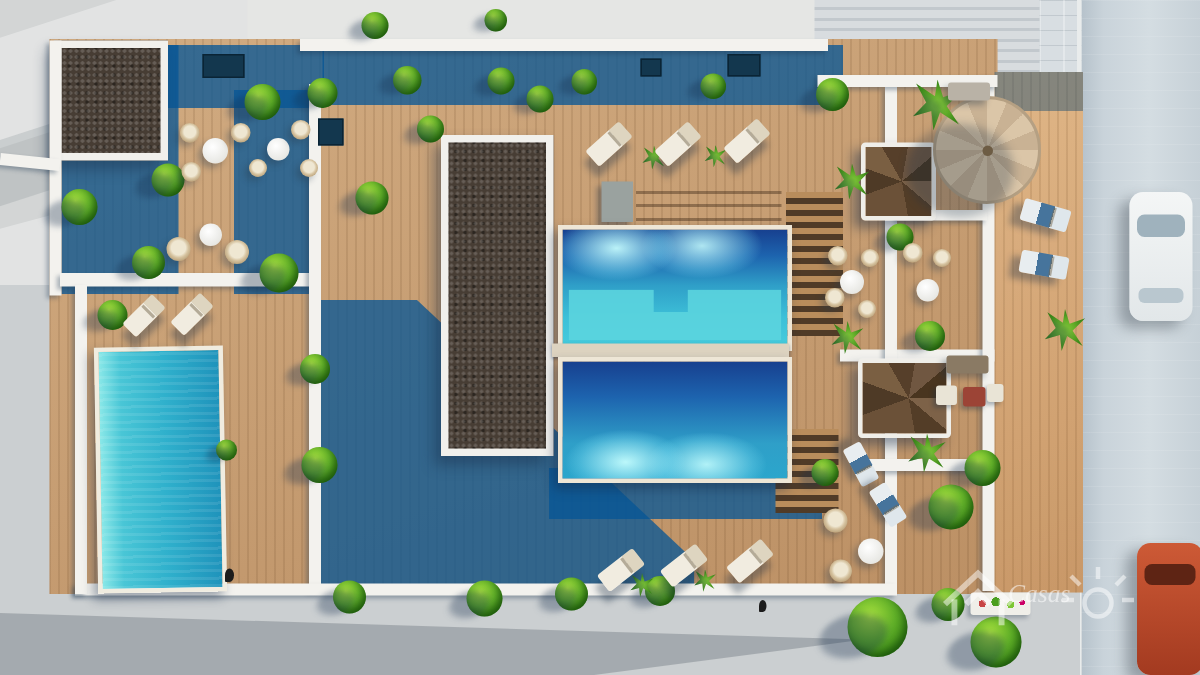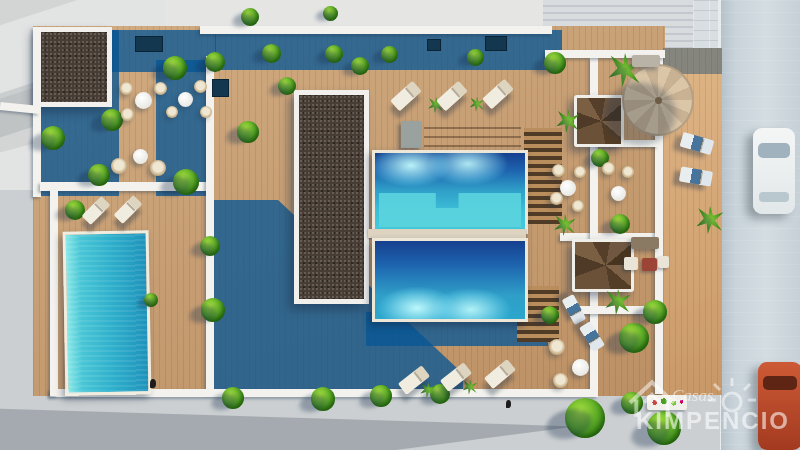--- a/index.html
+++ b/index.html
@@ -287,16 +287,15 @@
       <g fill="none" stroke="rgba(255,255,255,.5)" stroke-width="3">
         <circle cx="26" cy="30" r="9"></circle>
         <path d="M26 14 V6"></path>
           <path d="M14 18 L8 12"></path>
           <path d="M38 18 L44 12"></path>
         <path d="M10 28 H2"></path>
           <path d="M42 28 H50"></path>
       </g>
     </svg>
     <span class="wm-casas">Casas</span>
-    <span class="wm-brand">KIMPENCIO</span>
   </div>
 
 </div>
 
 </body></html>

